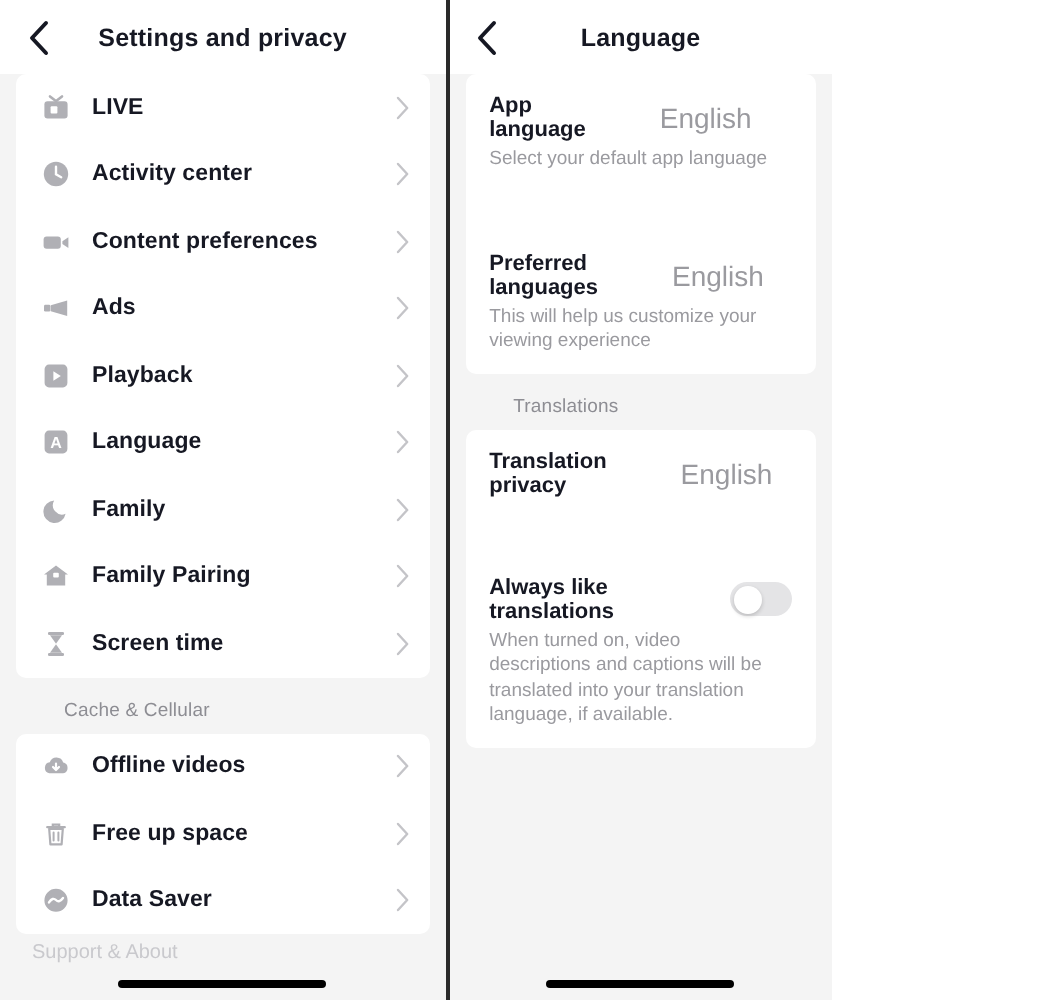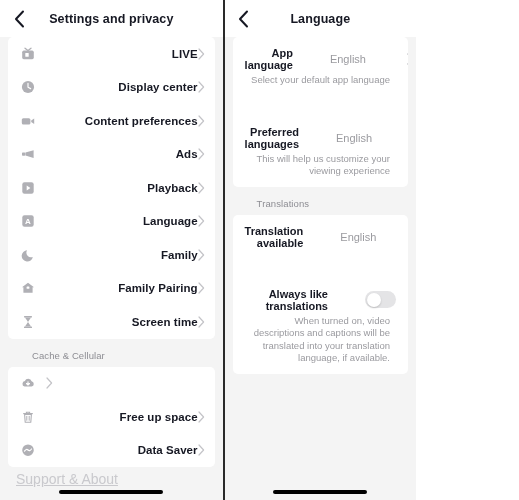--- a/index.html
+++ b/index.html
@@ -64,21 +64,20 @@
     cursor: pointer;
   }
   .back-btn svg { display: block; }
 
   
   .card {
     background: #ffffff;
     border-radius: 5px;
     margin: 0 8px;
     overflow: hidden;
-    text-align: right;
   }
   .section-label {
     font-size: 9.5px;
     color: #8d8d93;
     padding: 11px 16px 6px 32px;
     letter-spacing: .1px;
   }
 
   
   .row {
@@ -120,21 +119,21 @@
     align-items: center;
     gap: 37px;
   }
   .r-title {
     font-size: 11px;
     font-weight: bold;
     color: #161823;
     flex: 1;
   }
   .r-value {
-    font-size: 11px;
+    font-size: 14px;
     color: #9a9a9f;
     margin-right: 4px;
   }
   .r-sub {
     font-size: 9.5px;
     color: #9a9a9f;
     line-height: 1.32;
     margin-top: 3px;
     padding-right: 6px;
   }
@@ -165,26 +164,25 @@
     left: 50%;
     transform: translateX(-50%);
     width: 104px;
     height: 4px;
     border-radius: 3px;
     background: #000000;
   }
   .panel-right .home-ind { width: 94px; }
 
   .cut-label {
-    font-size: 14px;
+    font-size: 10px;
     color: #c9c9cd;
     padding: 4px 16px 0 16px;
     white-space: nowrap;
     overflow: hidden;
-    text-decoration: underline;
   }
 </style>
 </head>
 <body>
 
 <div id="screen">
 
   <div class="panel panel-left">
 
     <div class="hdr">
@@ -216,21 +214,21 @@
         </span>
       </div>
 
       <div class="row">
         <span class="row-ico">
           <svg width="14" height="14" viewBox="0 0 14 14">
               <circle cx="7" cy="7" r="6.1" fill="#b0b0b5"></circle>
               <path d="M7 3.4 V7.2 L9.6 8.6" stroke="#ffffff" stroke-width="1.2" stroke-linecap="round" fill="none"></path>
             </svg>
         </span>
-        <span class="row-label">Display center</span>
+        <span class="row-label">Activity center</span>
         <span class="chev">
           <svg width="7" height="12" viewBox="0 0 7 12">
               <path d="M1 1 L5.6 6 L1 11" fill="none" stroke="#c4c4c8" stroke-width="1.2" stroke-linecap="round" stroke-linejoin="round"></path>
             </svg>
         </span>
       </div>
 
       <div class="row">
         <span class="row-ico">
           <svg width="14" height="14" viewBox="0 0 14 14">
@@ -343,20 +341,21 @@
 
     <div class="card">
 
       <div class="row">
         <span class="row-ico">
           <svg width="14" height="14" viewBox="0 0 14 14">
               <path d="M3.6 10.6 A2.8 2.8 0 0 1 3.9 5.1 A3.5 3.5 0 0 1 10.6 5.3 A2.7 2.7 0 0 1 10.6 10.6 Z" fill="#b0b0b5"></path>
               <path d="M7 5.8 V8.8 M5.5 7.5 L7 9 L8.5 7.5" stroke="#ffffff" stroke-width="1.1" stroke-linecap="round" stroke-linejoin="round" fill="none"></path>
             </svg>
         </span>
+        <span class="row-label">Offline videos</span>
         <span class="chev">
           <svg width="7" height="12" viewBox="0 0 7 12">
               <path d="M1 1 L5.6 6 L1 11" fill="none" stroke="#c4c4c8" stroke-width="1.2" stroke-linecap="round" stroke-linejoin="round"></path>
             </svg>
         </span>
       </div>
 
       <div class="row">
         <span class="row-ico">
           <svg width="14" height="14" viewBox="0 0 14 14">
@@ -439,21 +438,21 @@
       </div>
 
     </div>
 
     <div class="section-label">Translations</div>
 
     <div class="card">
 
       <div class="r-block">
         <div class="r-top">
-          <span class="r-title">Translation available</span>
+          <span class="r-title">Translation privacy</span>
           <span class="r-value">English</span>
           <span class="chev">
             <svg width="7" height="12" viewBox="0 0 7 12">
                 <path d="M1 1 L5.6 6 L1 11" fill="none" stroke="#a8a8ad" stroke-width="1.2" stroke-linecap="round" stroke-linejoin="round"></path>
               </svg>
           </span>
         </div>
       </div>
 
       <div class="r-block">

